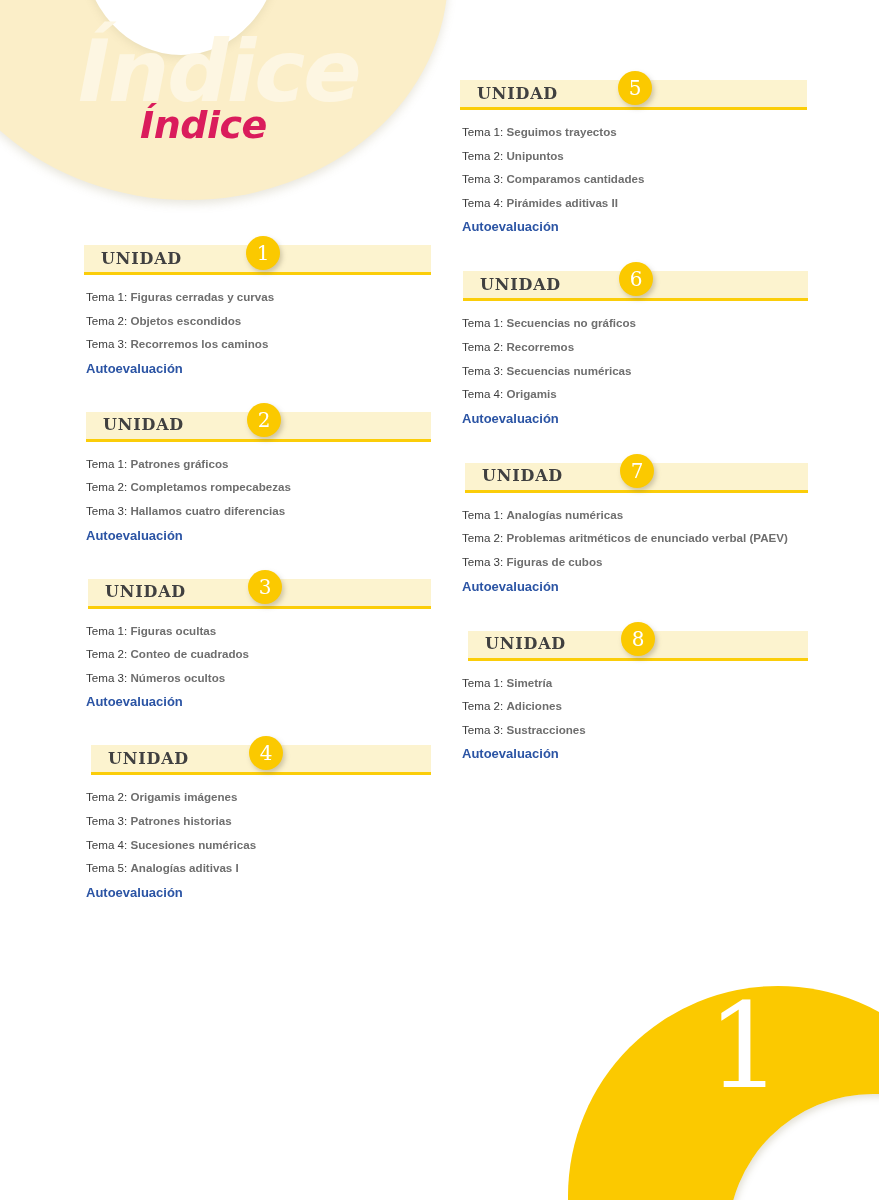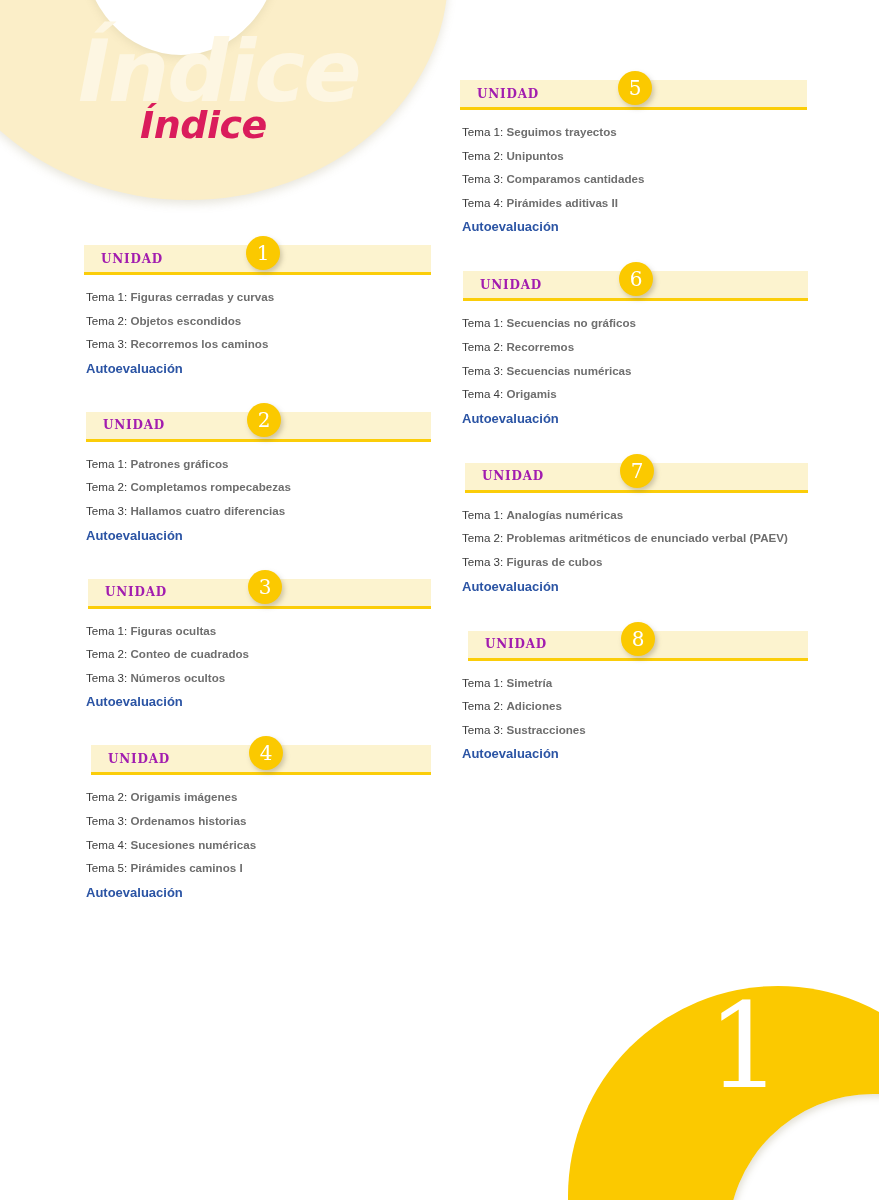--- a/index.html
+++ b/index.html
@@ -91,23 +91,23 @@
     position: relative;
     height: 27px;
     background: #fcf3cf;
     border-bottom: 3px solid #fbcd09;
     display: flex;
     align-items: center;
   }
   .unit-label {
     font-family: "DejaVu Serif", "Liberation Serif", serif;
     font-weight: bold;
-    font-size: 12px;
+    font-size: 16px;
     letter-spacing: 0.8px;
-    color: #a21caf;
+    color: #404040;
     margin-left: 17px;
     line-height: 1;
   }
   .unit-badge {
     position: absolute;
     left: 160px;
     top: -9px;
     width: 34px;
     height: 34px;
     border-radius: 50%;
@@ -268,23 +268,23 @@
         <div class="selfcheck-row">Autoevaluación</div>
       </div>
     </div>
     <div class="unit-block u4">
       <div class="unit-header">
         <span class="unit-label">UNIDAD</span>
         <span class="unit-badge">4</span>
       </div>
       <div class="unit-topics">
         <div class="topic-row"><span class="topic-key">Tema 2:</span> <span class="topic-text">Origamis imágenes</span></div>
-        <div class="topic-row"><span class="topic-key">Tema 3:</span> <span class="topic-text">Ordenamos historias</span></div>
+        <div class="topic-row"><span class="topic-key">Tema 3:</span> <span class="topic-text">Patrones historias</span></div>
         <div class="topic-row"><span class="topic-key">Tema 4:</span> <span class="topic-text">Sucesiones numéricas</span></div>
-        <div class="topic-row"><span class="topic-key">Tema 5:</span> <span class="topic-text">Pirámides caminos I</span></div>
+        <div class="topic-row"><span class="topic-key">Tema 5:</span> <span class="topic-text">Analogías aditivas I</span></div>
         <div class="selfcheck-row">Autoevaluación</div>
       </div>
     </div>
   </div>
 
 <div class="column" id="column-right">
     <div class="unit-block u5">
       <div class="unit-header">
         <span class="unit-label">UNIDAD</span>
         <span class="unit-badge">5</span>

